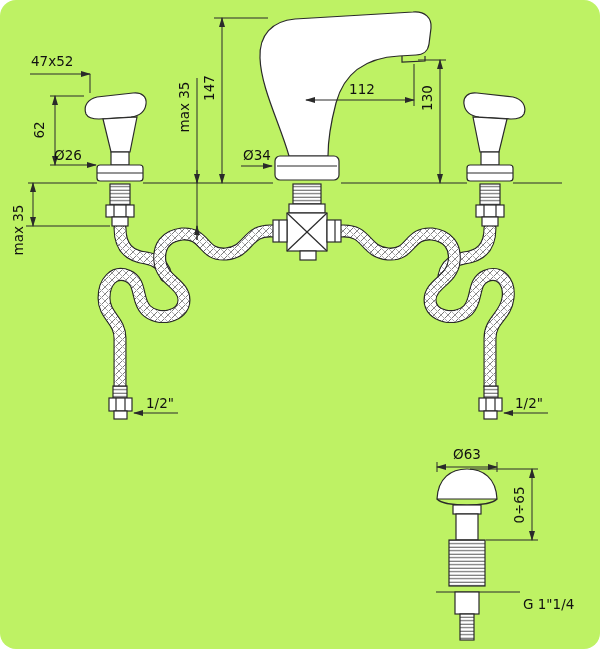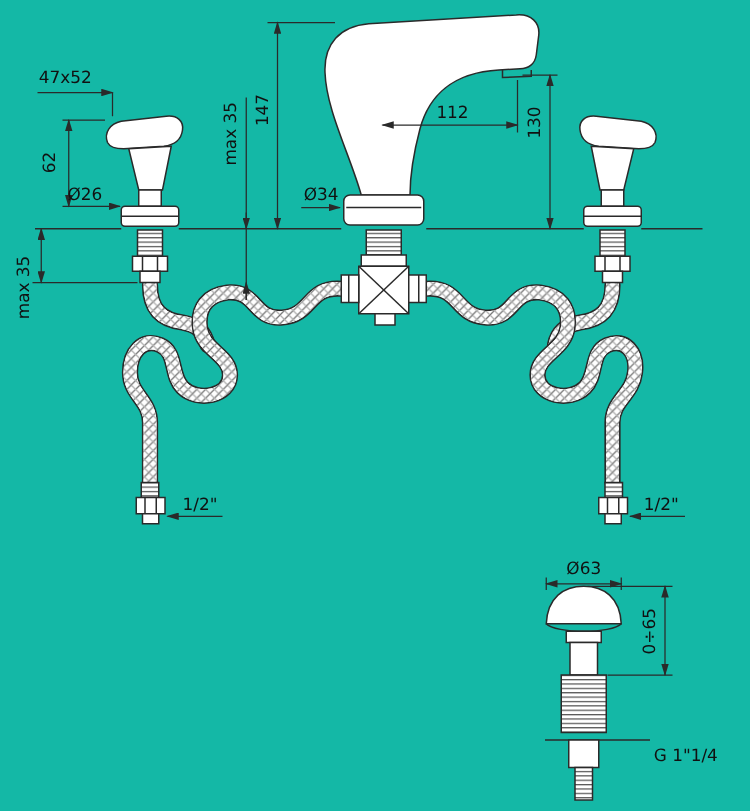--- a/index.html
+++ b/index.html
@@ -1,17 +1,17 @@
 <!DOCTYPE html>
 <html><head>
 <meta charset="utf-8">
 <style>
   html,body{margin:0;padding:0;background:#ffffff;}
   body{width:600px;height:649px;overflow:hidden;}
-  .sheet{width:600px;height:649px;background:#14b8a6;position:relative;}
+  .sheet{width:600px;height:649px;background:#bef264;position:relative;border-radius:16px;}
   svg text{font-family:"DejaVu Sans", sans-serif;font-size:13.5px;fill:#111;}
   .ln{stroke:#2a2a2a;stroke-width:1.2;fill:none;}
   .fig{stroke:#2a2a2a;stroke-width:1.2;fill:#ffffff;}
   .thr{fill:url(#thrpat);stroke:#2a2a2a;stroke-width:1.2;}
   .dim{stroke:#2a2a2a;stroke-width:1;fill:none;}
   .hose-out{stroke:#2a2a2a;stroke-width:13;fill:none;stroke-linecap:round;}
   .hose-in{stroke:#ffffff;stroke-width:10.4;fill:none;stroke-linecap:round;}
   .hose-tex{stroke:url(#braid);stroke-width:10.4;fill:none;stroke-linecap:round;}
 </style>
 </head>

